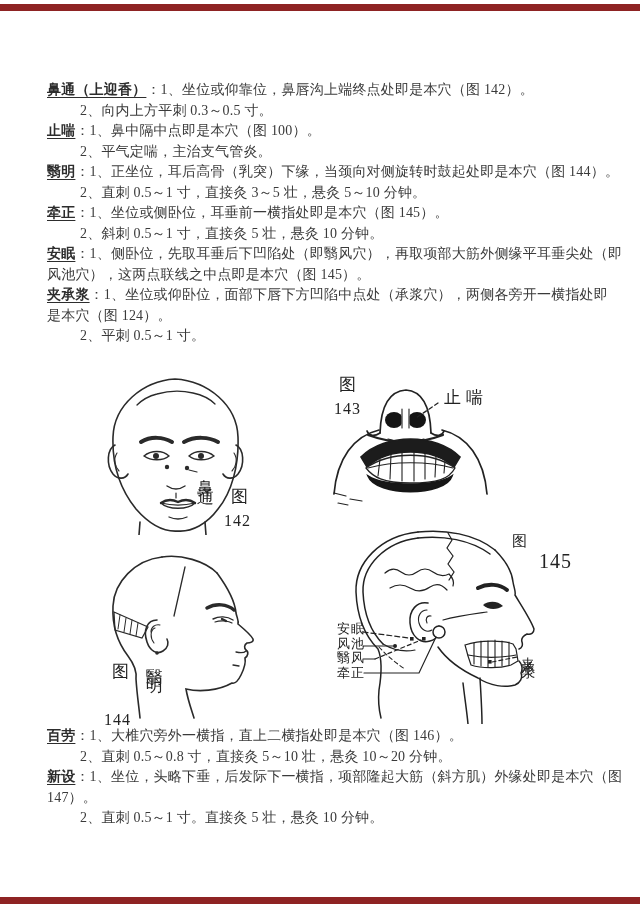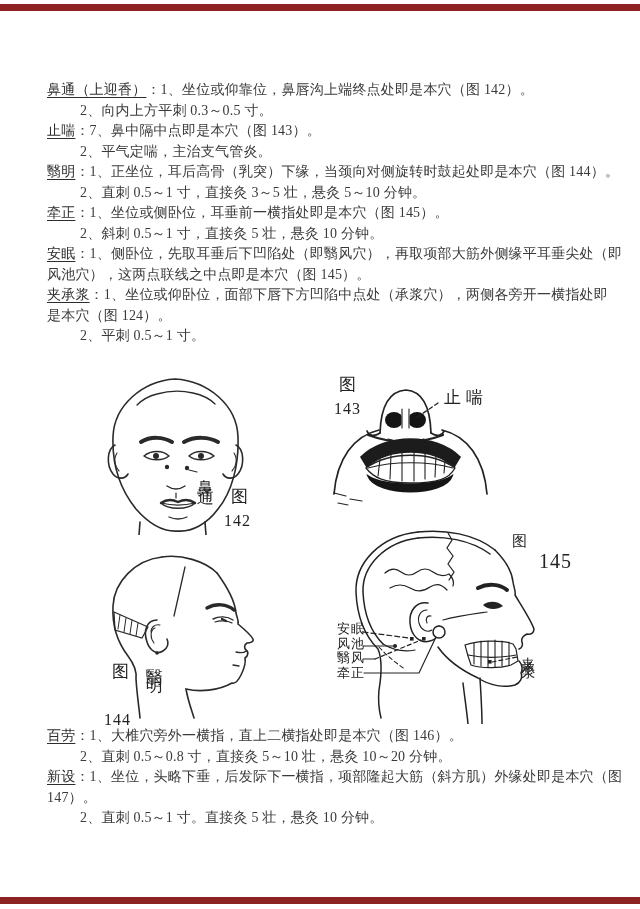--- a/index.html
+++ b/index.html
@@ -7,21 +7,21 @@
        font-family:"Liberation Serif","DejaVu Serif",serif;}
   .bar{position:absolute;left:0;width:640px;height:7px;}
   .bar-top{top:4px;}
   .bar-bottom{top:897px;}
   .textblock{position:absolute;left:47px;width:560px;font-size:14px;line-height:20.5px;
              color:#3a3a3a;white-space:nowrap;letter-spacing:0.2px;}
   #text-top{top:80px;}
   #text-bottom{top:726px;}
   .line{height:20.5px;}
   .sub{padding-left:33px;}
-  .term{font-weight:normal;color:#2d2d2d;text-decoration:underline;text-underline-offset:3px;}
+  .term{font-weight:bold;color:#2d2d2d;text-decoration:underline;text-underline-offset:3px;}
   .figsvg{position:absolute;}
   .flabel{position:absolute;color:#222222;line-height:1.05;font-weight:normal;}
   .vert{writing-mode:vertical-rl;text-orientation:upright;}
   .fl-142-point{left:196px;top:466px;font-size:17px;letter-spacing:8px;}
   .fl-142-word{left:231px;top:488px;font-size:17px;}
   .fl-142-num{left:224px;top:513px;font-size:16px;letter-spacing:1px;}
   .fl-143-word{left:339px;top:376px;font-size:17px;}
   .fl-143-num{left:334px;top:401px;font-size:16px;letter-spacing:1px;}
   .fl-143-point{left:444px;top:389px;font-size:17px;letter-spacing:5px;}
   .fl-144-word{left:112px;top:663px;font-size:17px;}
@@ -35,21 +35,21 @@
 </style>
 </head>
 <body>
 
 <div class="bar bar-top" style="background: rgb(142, 35, 35);"></div>
 <div class="bar bar-bottom" style="background: rgb(142, 35, 35);"></div>
 
 <div id="text-top" class="textblock">
     <div class="line"><span class="term">鼻通（上迎香）</span><span>：1、坐位或仰靠位，鼻唇沟上端终点处即是本穴（图 142）。</span></div>
     <div class="line sub">2、向内上方平刺 0.3～0.5 寸。</div>
-    <div class="line"><span class="term">止喘</span><span>：7、鼻中隔中点即是本穴（图 143）。</span></div>
+    <div class="line"><span class="term">止喘</span><span>：1、鼻中隔中点即是本穴（图 100）。</span></div>
     <div class="line sub">2、平气定喘，主治支气管炎。</div>
     <div class="line"><span class="term">翳明</span><span>：1、正坐位，耳后高骨（乳突）下缘，当颈向对侧旋转时鼓起处即是本穴（图 144）。</span></div>
     <div class="line sub">2、直刺 0.5～1 寸，直接灸 3～5 壮，悬灸 5～10 分钟。</div>
     <div class="line"><span class="term">牵正</span><span>：1、坐位或侧卧位，耳垂前一横指处即是本穴（图 145）。</span></div>
     <div class="line sub">2、斜刺 0.5～1 寸，直接灸 5 壮，悬灸 10 分钟。</div>
     <div class="line"><span class="term">安眠</span><span>：1、侧卧位，先取耳垂后下凹陷处（即翳风穴），再取项部大筋外侧缘平耳垂尖处（即</span></div>
     <div class="line">风池穴），这两点联线之中点即是本穴（图 145）。</div>
     <div class="line"><span class="term">夹承浆</span><span>：1、坐位或仰卧位，面部下唇下方凹陷中点处（承浆穴），两侧各旁开一横指处即</span></div>
     <div class="line">是本穴（图 124）。</div>
     <div class="line sub">2、平刺 0.5～1 寸。</div>

